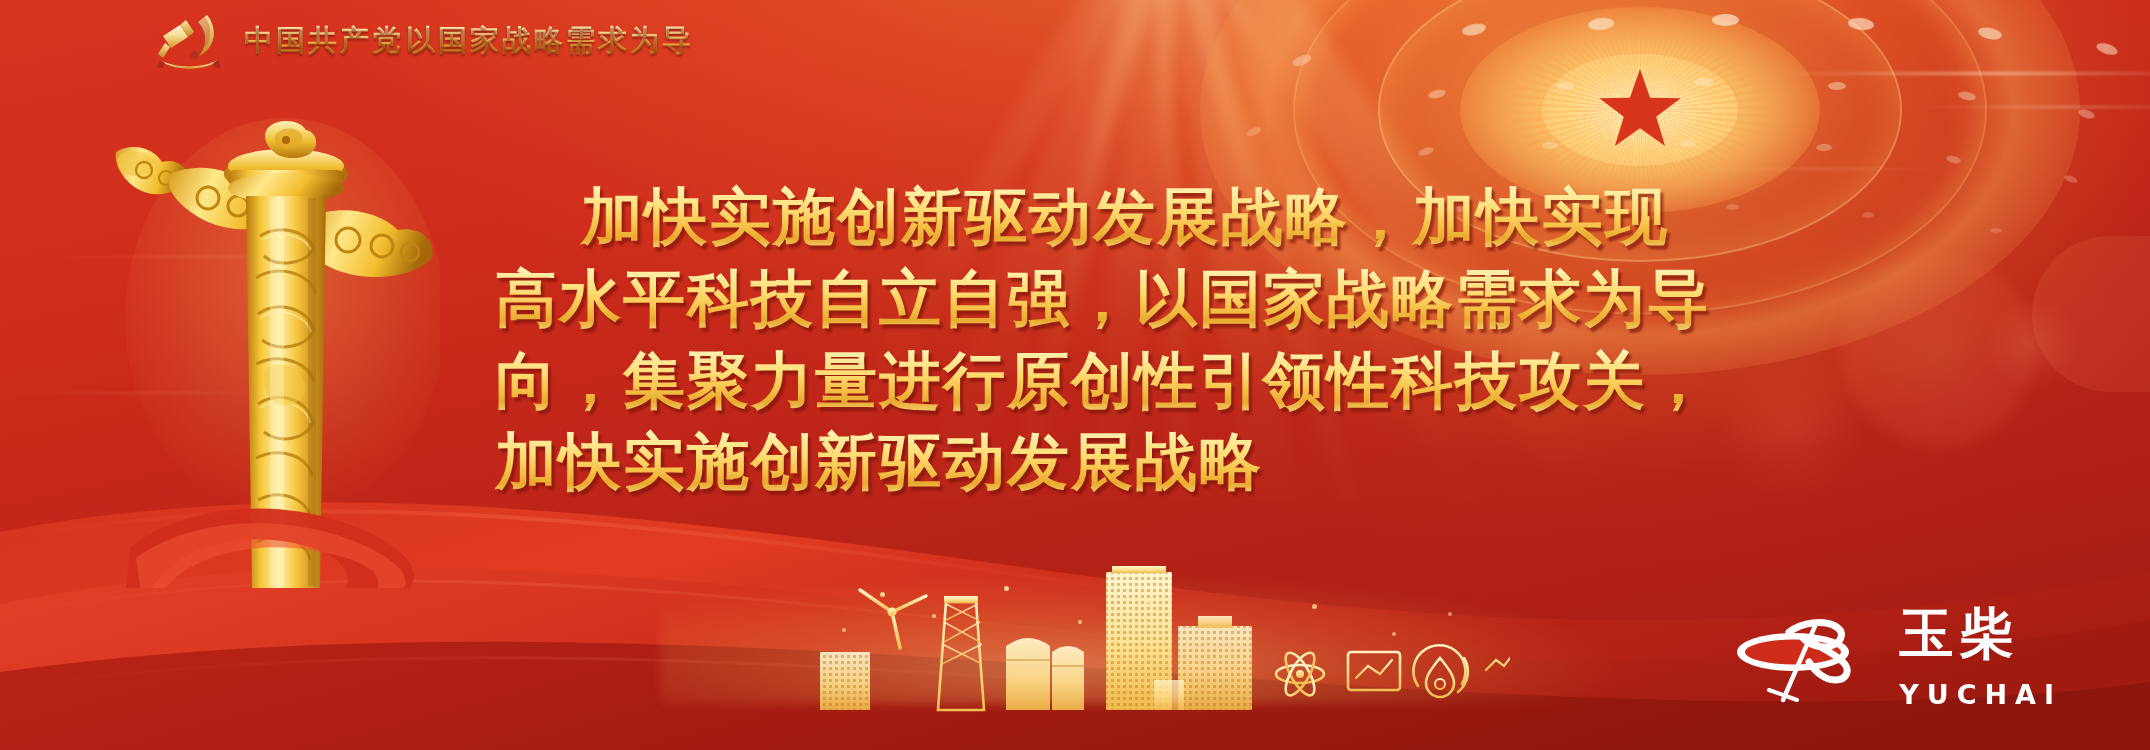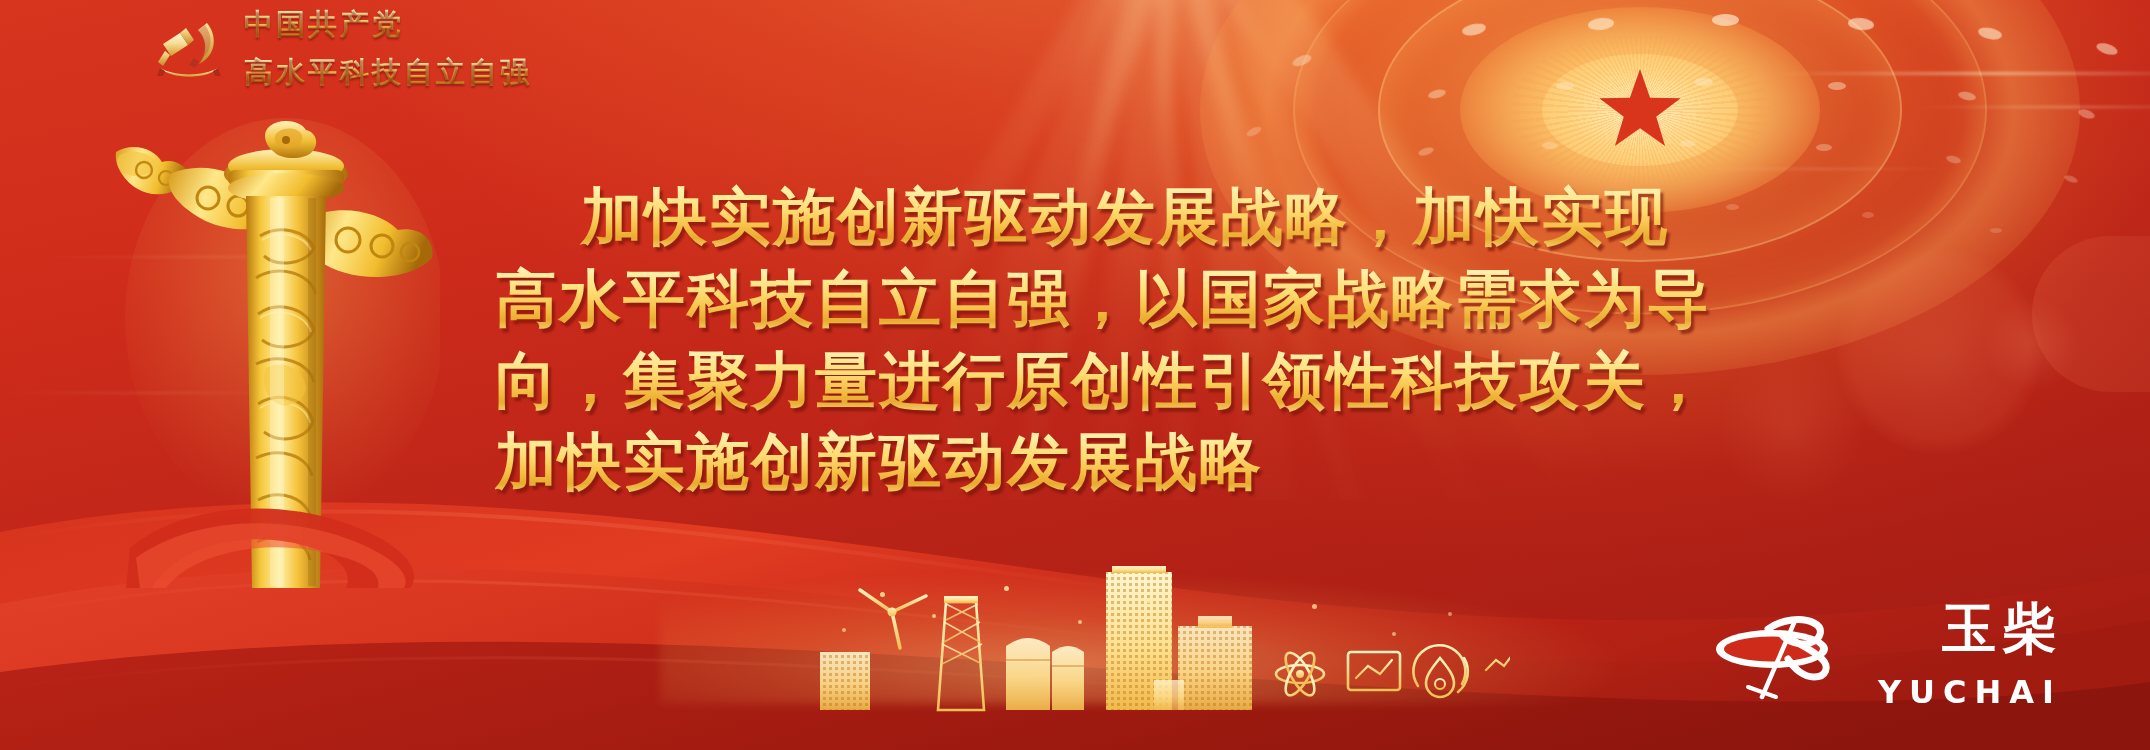--- a/index.html
+++ b/index.html
@@ -85,21 +85,21 @@
   
   .silk{position:absolute;left:0;right:0;pointer-events:none;}
   .silk svg{display:block;width:100%;height:100%;}
 
   
   .header-logo{
     position:absolute;left:150px;top:8px;
     display:flex;align-items:center;gap:16px;
   }
   .emblem{width:78px;height:66px;flex:none;}
-  .logo-text{display:flex;flex-direction:column;gap:14px;}
+  .logo-text{display:flex;flex-direction:row;gap:2px;}
   .logo-line{
     font-size:29px;font-weight:bold;letter-spacing:3px;line-height:1.16;
     background:linear-gradient(to bottom,#fff4c8 0%,#ffe08a 28%,#f4bb45 55%,#c98a1d 80%,#f0cd70 100%);
     -webkit-background-clip:text;background-clip:text;
     -webkit-text-fill-color:transparent;color:transparent;
     text-shadow:0 2px 2px rgba(110,15,10,.55);
     white-space:nowrap;
   }
 
   
@@ -128,26 +128,26 @@
     background:radial-gradient(ellipse at 42% 70%, rgba(255,215,135,.42) 0%, rgba(255,190,95,.20) 38%, rgba(255,180,85,0) 72%);
     filter:blur(5px);pointer-events:none;
   }
 
   
   .brand{
     position:absolute;right:88px;bottom:42px;
     display:flex;align-items:center;gap:18px;
   }
   .brand-mark{width:150px;height:92px;flex:none;}
-  .brand-words{display:flex;flex-direction:column;align-items:flex-end;}
+  .brand-words{display:flex;flex-direction:column;align-items:flex-start;}
   .brand-cn{
     font-size:54px;font-weight:bold;letter-spacing:6px;color:#ffffff;line-height:1;
   }
   .brand-en{
-    font-size:32px;font-weight:bold;letter-spacing:8px;color:#ffffff;line-height:1;margin-top:20px;
+    font-size:27px;font-weight:bold;letter-spacing:8px;color:#ffffff;line-height:1;margin-top:20px;
   }
 </style>
 </head>
 <body>
 
 <div class="banner">
 
   <div class="rays">
     <div class="ray" style="transform:rotate(-34deg);opacity:.55;width:64px;"></div>
     <div class="ray" style="transform:rotate(-26deg);opacity:.40;width:30px;"></div>
@@ -279,21 +279,21 @@
 
       <path d="M20,39 L13,50 L8,46 L15,35 Z" fill="url(#gldE2)"></path>
 
       <path d="M10,52 C24,60 52,61 68,52 C58,63 22,64 10,52 Z" fill="url(#gldE)"></path>
       <path d="M11,54 C25,61 51,62 66,54 C56,61 22,62 11,54 Z" fill="#c03a24" opacity=".45"></path>
       <path d="M10,52 L7,60 L13,60 L15,55 Z" fill="#ad2a1a"></path>
       <path d="M68,52 L71,60 L65,60 L63,55 Z" fill="#ad2a1a"></path>
     </svg>
     <div class="logo-text">
       <div class="logo-line">中国共产党</div>
-      <div class="logo-line">高水平科技自立自强</div>
+      <div class="logo-line">以国家战略需求为导</div>
     </div>
   </div>
 
   <svg class="pillar" viewBox="0 0 330 470">
     <defs>
       <linearGradient id="gd1" x1="0" y1="0" x2="1" y2="0">
         <stop offset="0%" stop-color="#b8780e"></stop>
         <stop offset="18%" stop-color="#f6c63a"></stop>
         <stop offset="42%" stop-color="#fff0a8"></stop>
         <stop offset="65%" stop-color="#f5c23a"></stop>

